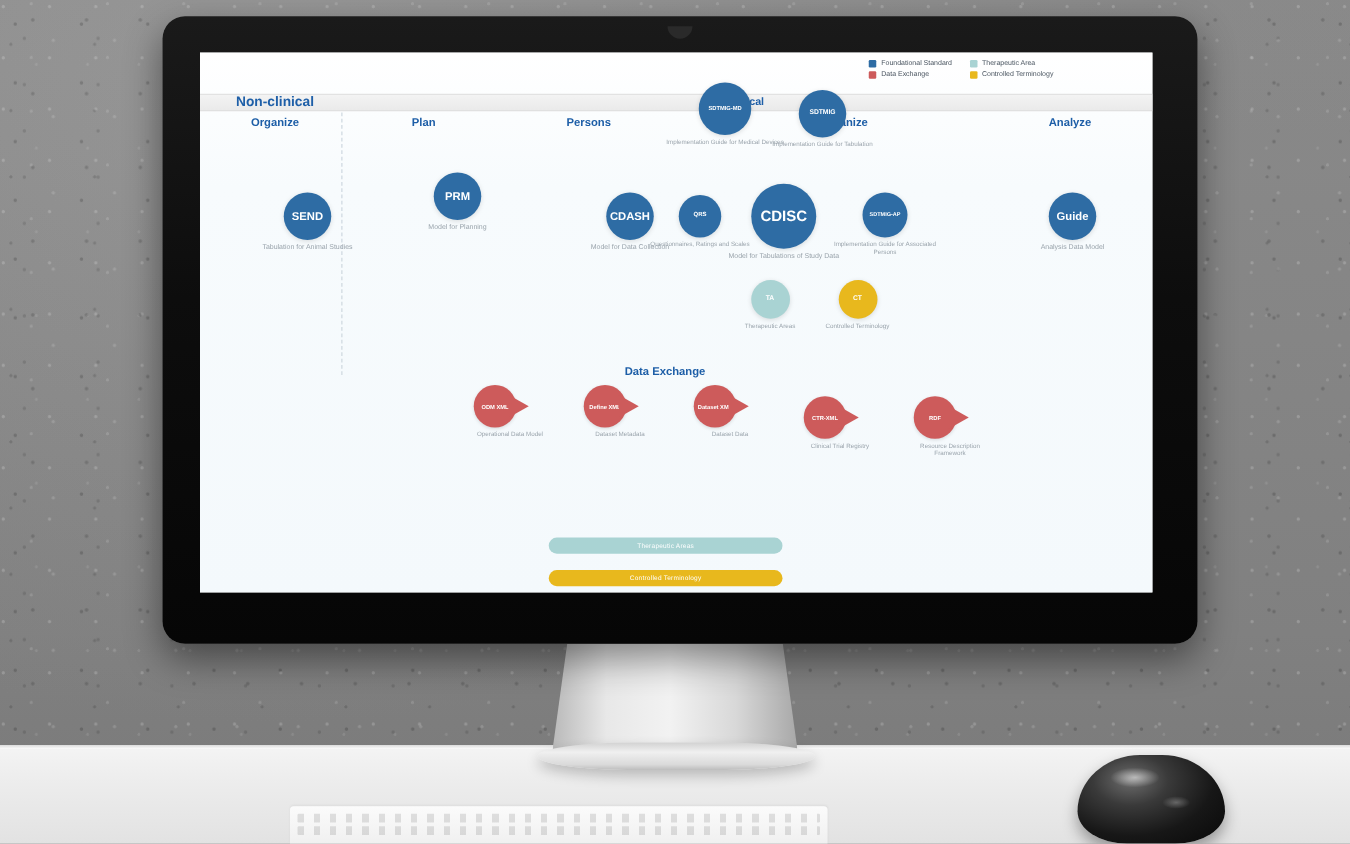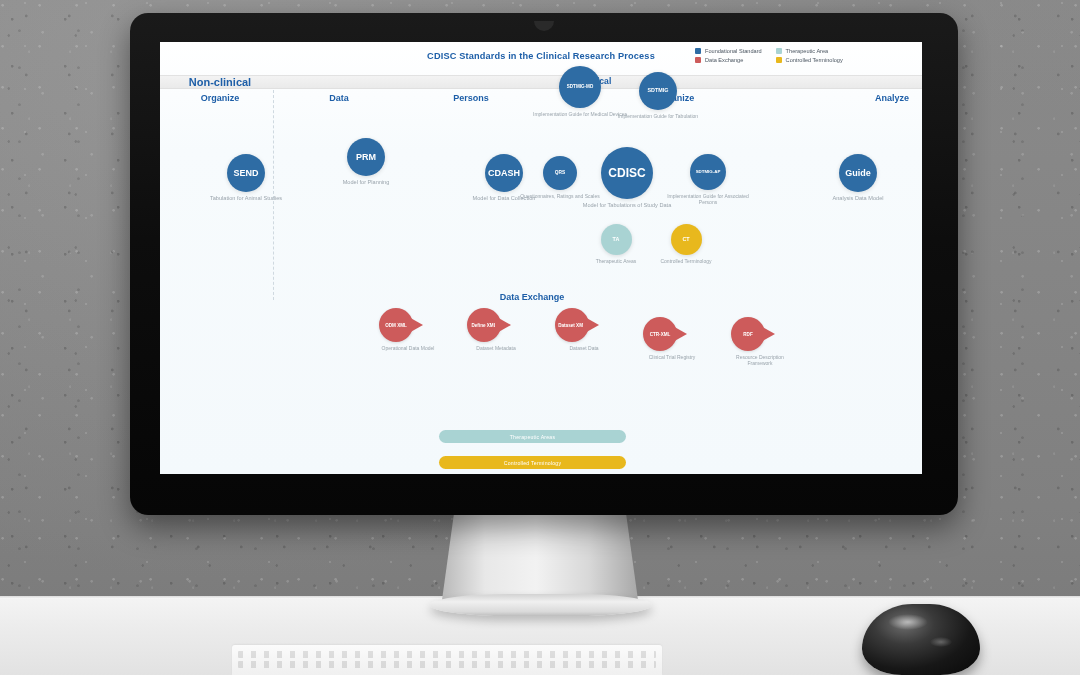--- a/index.html
+++ b/index.html
@@ -228,21 +228,20 @@
 
   <div id="stand-neck"></div>
   <div id="stand-base"></div>
 
   <div id="monitor-bezel">
     <div id="cam-notch"></div>
 
     <div id="screen">
       <div class="diagram">
 
-        <div class="dia-title">CDISC Standards in the Clinical Research Process</div>
 
         <div class="legend">
             <div class="legend-item">
               <span class="legend-swatch" style="background:#2e6ca4"></span>
               <span class="legend-label">Foundational Standard</span>
             </div>
             <div class="legend-item">
               <span class="legend-swatch" style="background:#a9d3d3"></span>
               <span class="legend-label">Therapeutic Area</span>
             </div>
@@ -255,24 +254,24 @@
               <span class="legend-label">Controlled Terminology</span>
             </div>
           </div>
 
         <div class="hdr-band"></div>
         <div class="hdr-nonclinical">Non-clinical</div>
         <div class="hdr-clinical">Clinical</div>
 
         <div class="subhdr-row">
             <div class="subhdr" style="left: 12px; width: 96px;">Organize</div>
-            <div class="subhdr" style="left: 118px; width: 122px;">Data</div>
+            <div class="subhdr" style="left: 118px; width: 122px;">Plan</div>
             <div class="subhdr" style="left: 250px; width: 122px;">Persons</div>
             <div class="subhdr" style="left: 400px; width: 230px;">Organize</div>
-            <div class="subhdr" style="left: 676px; width: 112px;">Analyze</div>
+            <div class="subhdr" style="left: 640px; width: 112px;">Analyze</div>
           </div>
         <div class="vdivider"></div>
 
         <div id="nodes-layer">
             <div class="node big" style="left: 38px; top: 112px; width: 96px;">
               <div class="bubble" style="width: 38px; height: 38px; background: rgb(46, 108, 164); font-size: 9px;">SEND</div>
               <div class="caption">Tabulation for Animal Studies</div>
             </div>
             <div class="node big" style="left: 158px; top: 96px; width: 96px;">
               <div class="bubble" style="width: 38px; height: 38px; background: rgb(46, 108, 164); font-size: 9px;">PRM</div>

